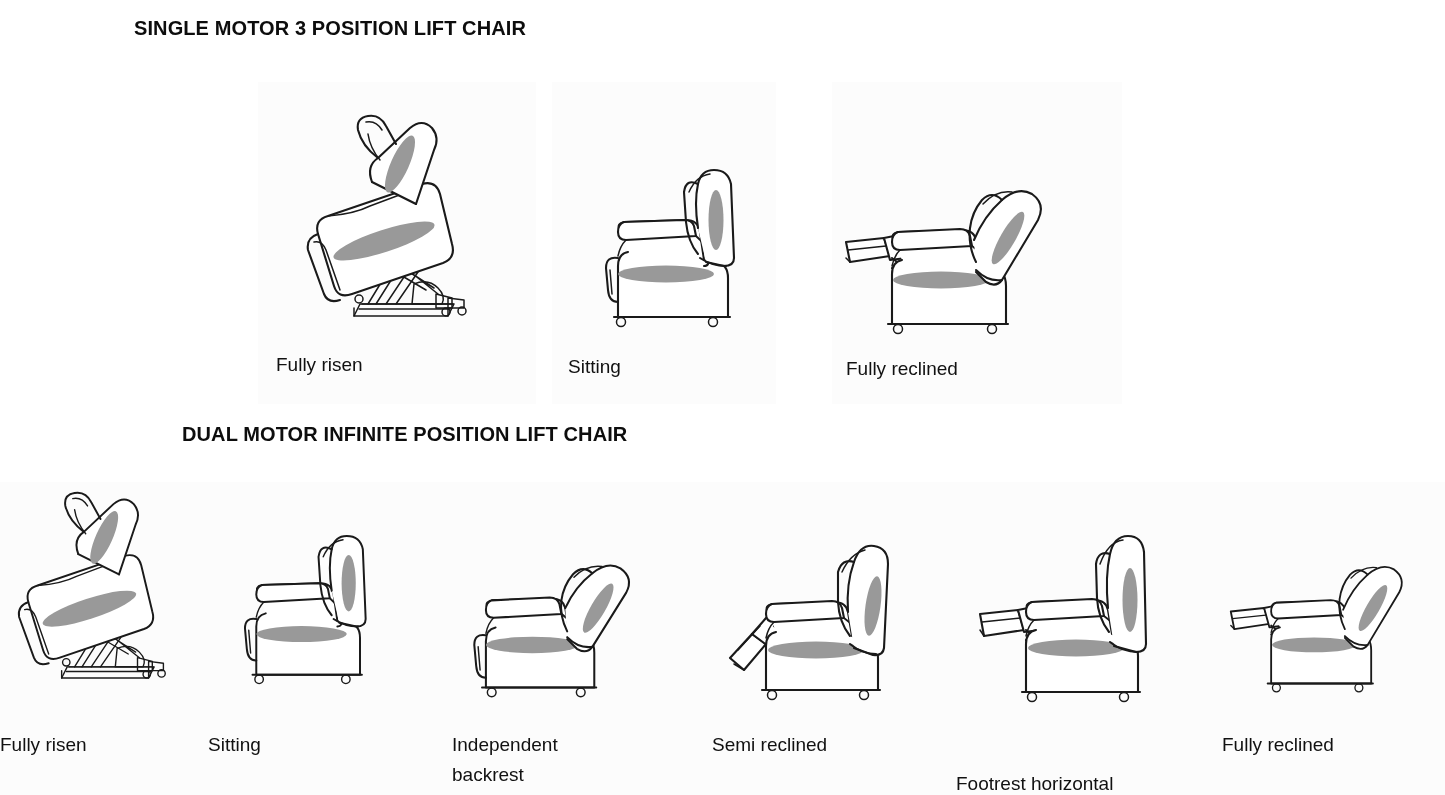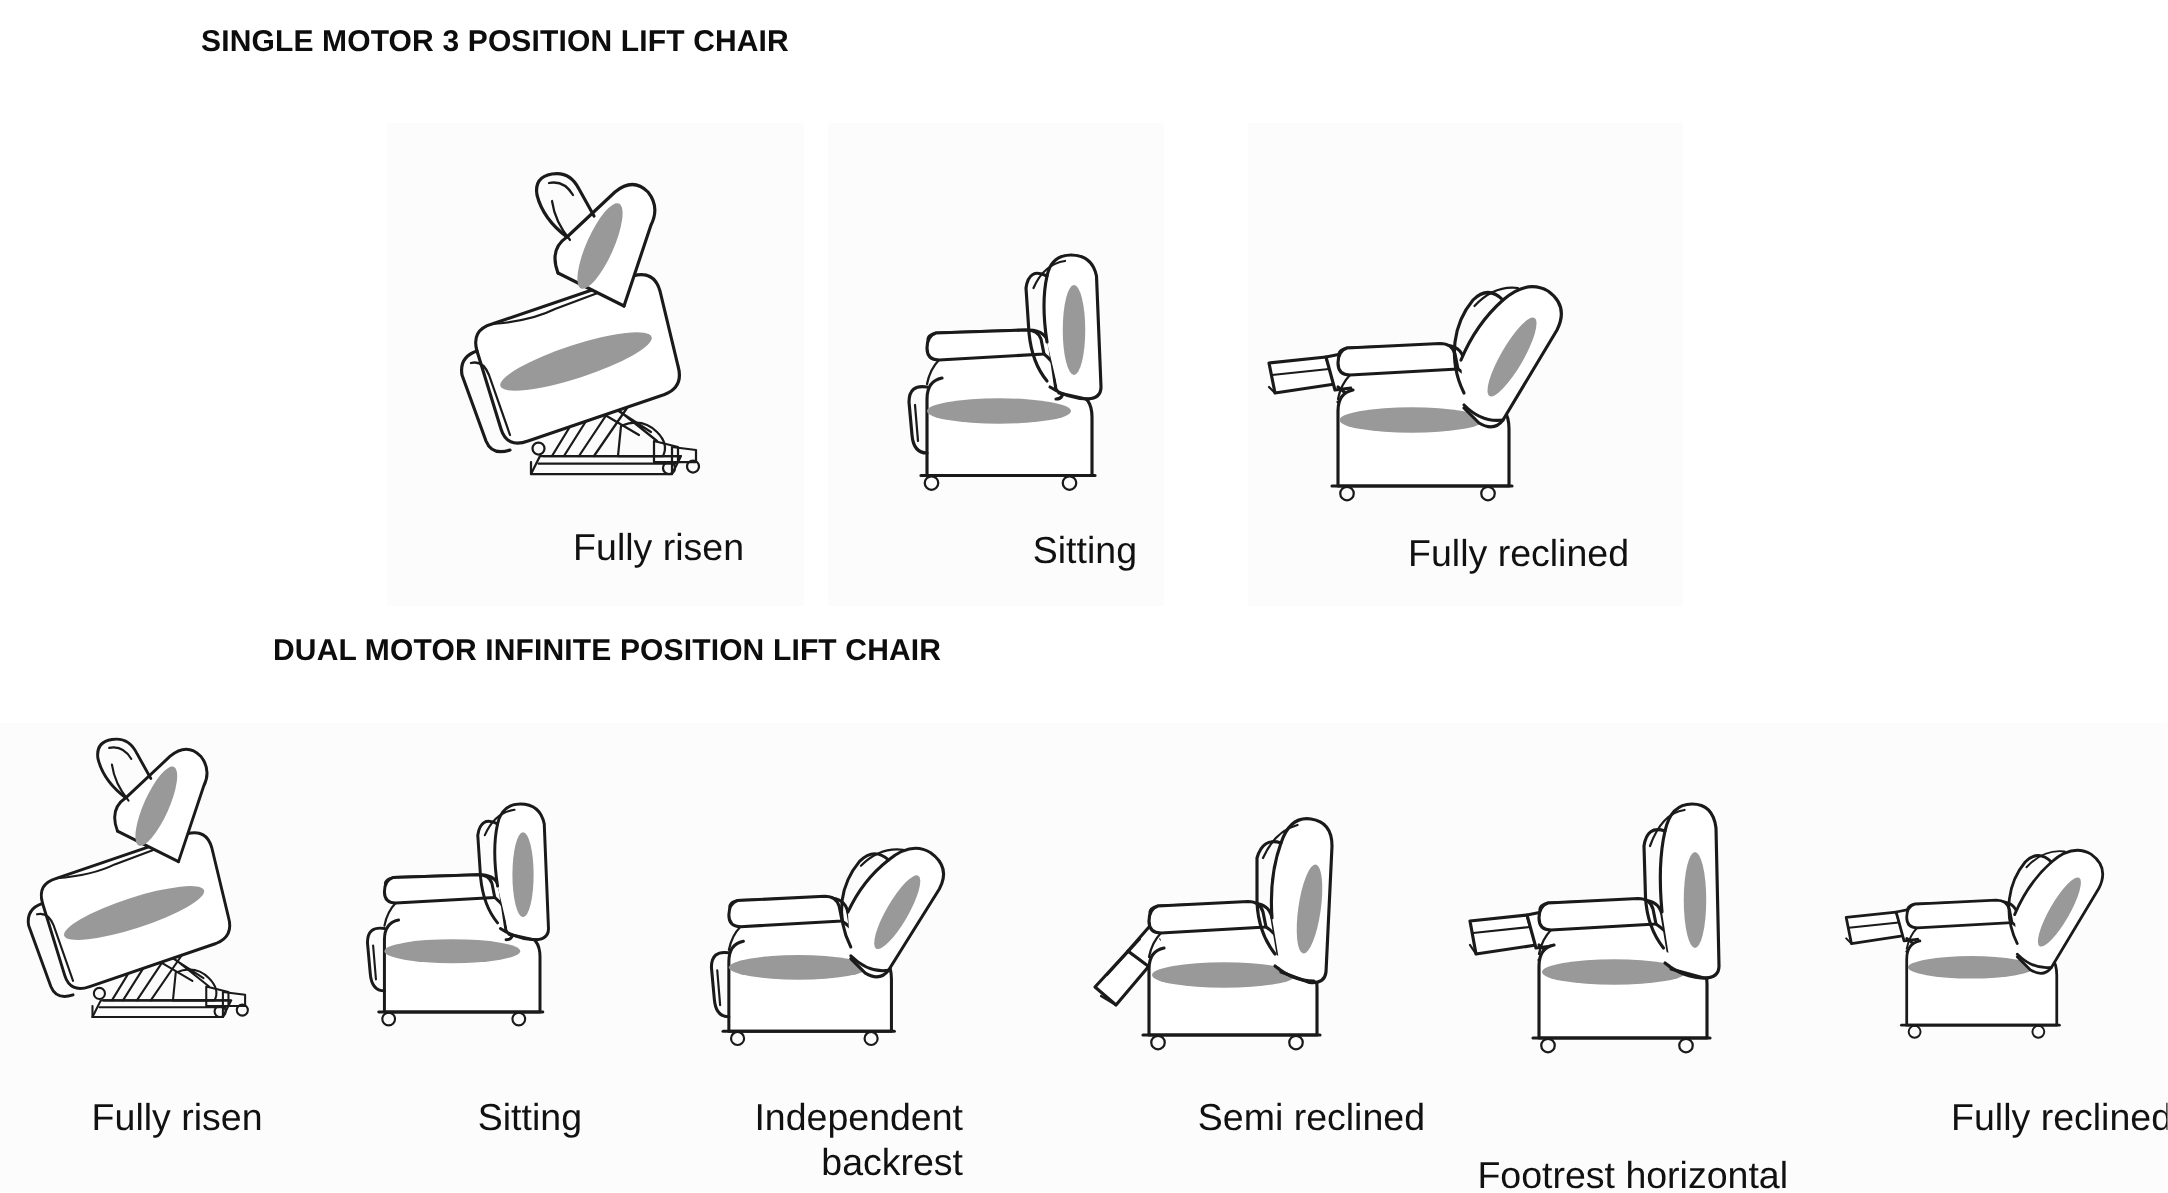--- a/index.html
+++ b/index.html
@@ -39,23 +39,23 @@
   .chair-cell {
     position: absolute;
   }
   .chair-cell svg {
     display: block;
     overflow: visible;
   }
 
   .label {
     position: absolute;
-    font-size: 25px;
+    font-size: 19px;
     line-height: 30px;
-    text-align: right;
+    text-align: left;
     color: #111111;
     font-family: "Liberation Sans", sans-serif;
   }
 
   
   #cell-s1 { left: 296px; top: 108px; }
   #cell-s2 { left: 588px; top: 162px; }
   #cell-s3 { left: 836px; top: 176px; }
 
   #label-s1 { left: 276px; top: 350px; width: 220px; }
@@ -66,21 +66,21 @@
   #cell-d1 { left: 8px;    top: 482px; }
   #cell-d2 { left: 228px;  top: 522px; }
   #cell-d3 { left: 468px;  top: 552px; }
   #cell-d4 { left: 718px;  top: 522px; }
   #cell-d5 { left: 972px;  top: 522px; }
   #cell-d6 { left: 1222px; top: 542px; }
 
   #label-d1 { left: 0px;    top: 730px; width: 175px; }
   #label-d2 { left: 208px;  top: 730px; width: 180px; }
   #label-d3 { left: 452px;  top: 730px; width: 190px; }
-  #label-d4 { left: 754px;  top: 730px; width: 196px; }
+  #label-d4 { left: 712px;  top: 730px; width: 196px; }
   #label-d5 { left: 956px;  top: 769px; width: 236px; }
   #label-d6 { left: 1222px; top: 730px; width: 226px; }
 
   .ink   { fill: none; stroke: #1a1a1a; stroke-width: 2.1; stroke-linejoin: round; stroke-linecap: round; }
   .ink-thin { fill: none; stroke: #1a1a1a; stroke-width: 1.5; stroke-linejoin: round; stroke-linecap: round; }
   .body-fill { fill: #ffffff; stroke: #1a1a1a; stroke-width: 2.1; stroke-linejoin: round; stroke-linecap: round; }
   .accent { fill: #999999; stroke: none; }
 </style>
 </head>
 <body>

